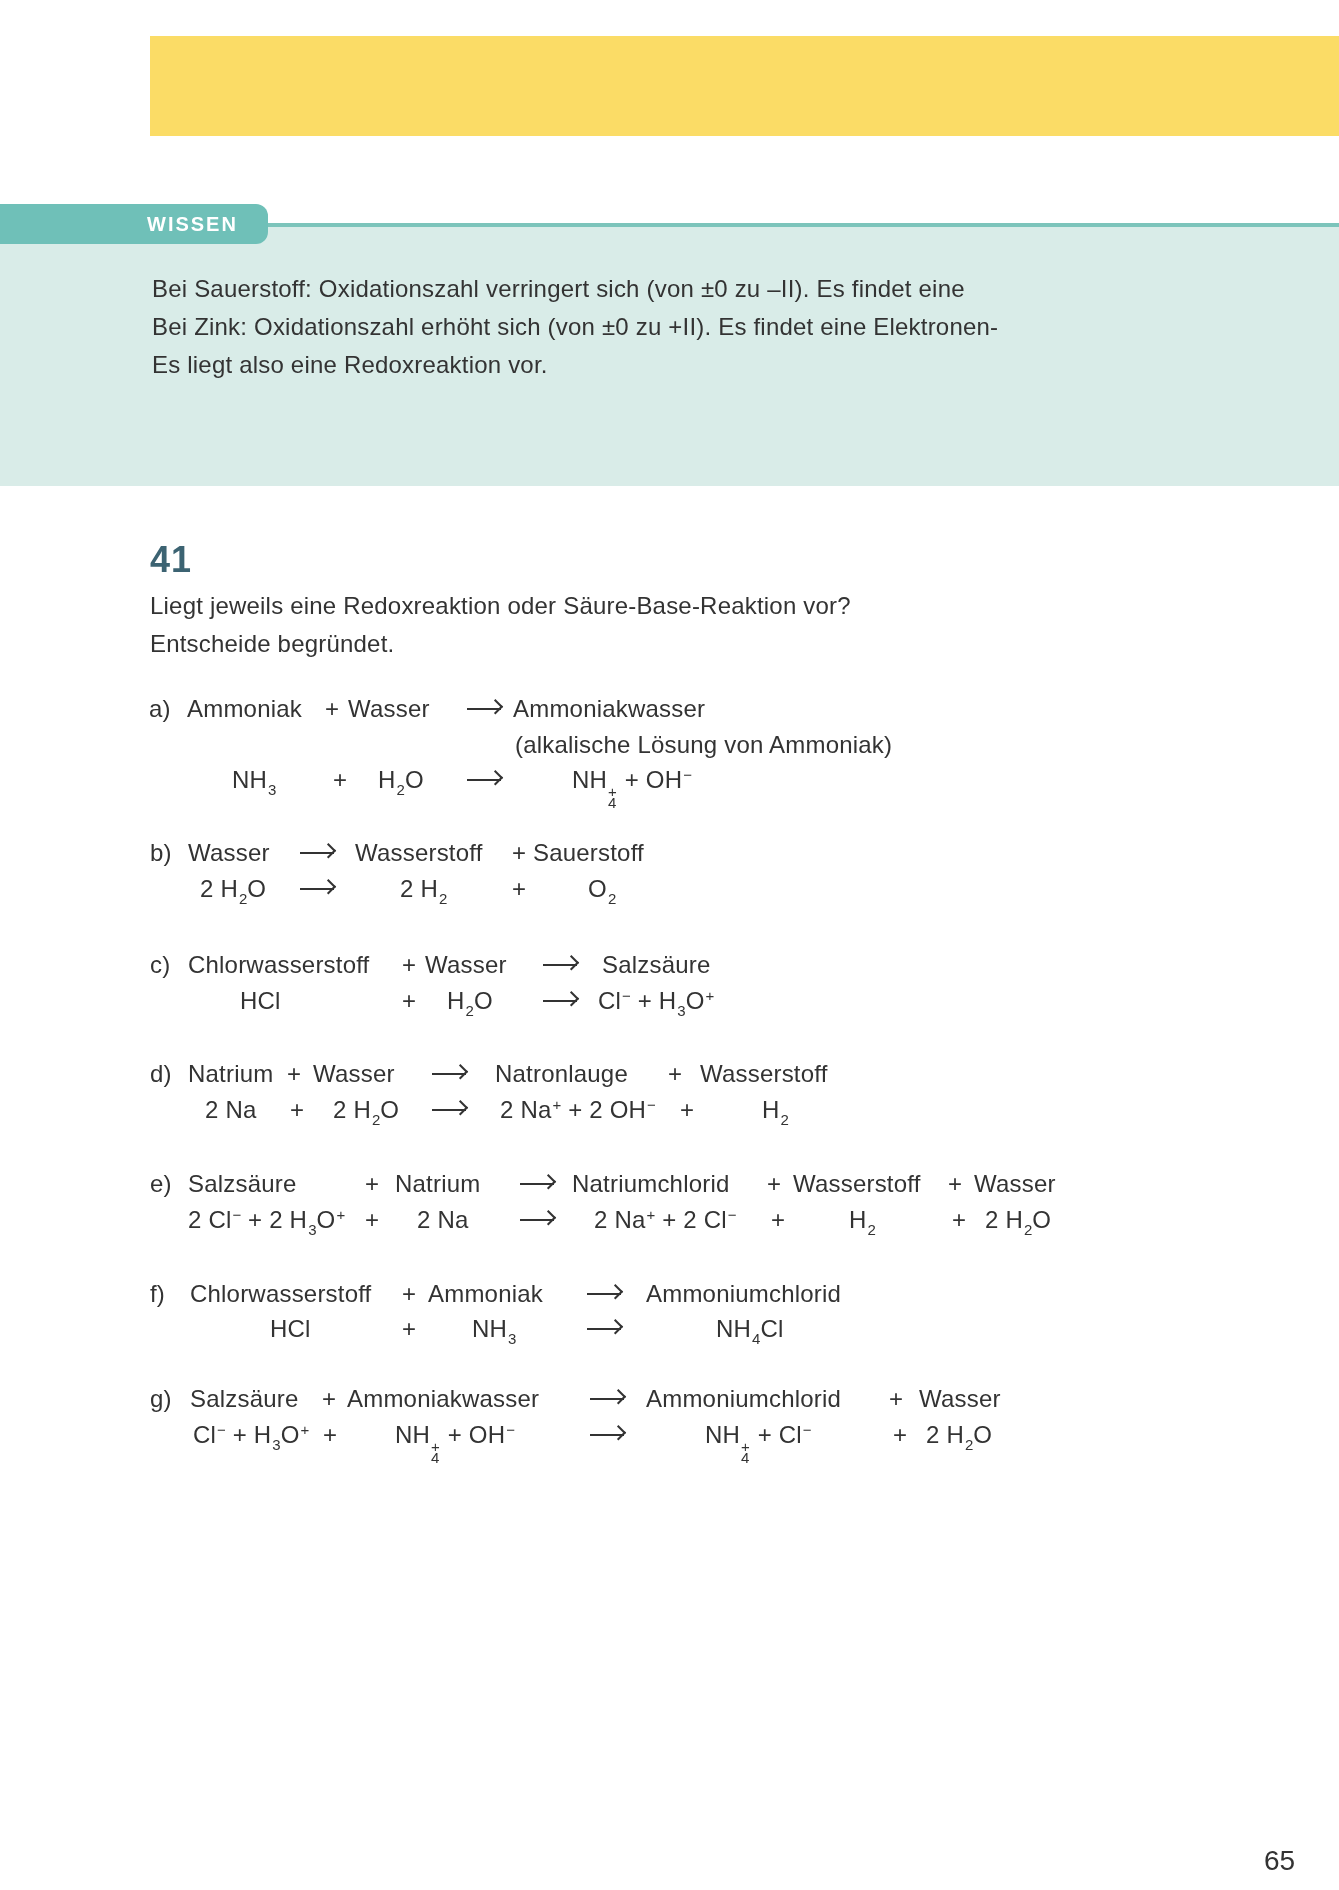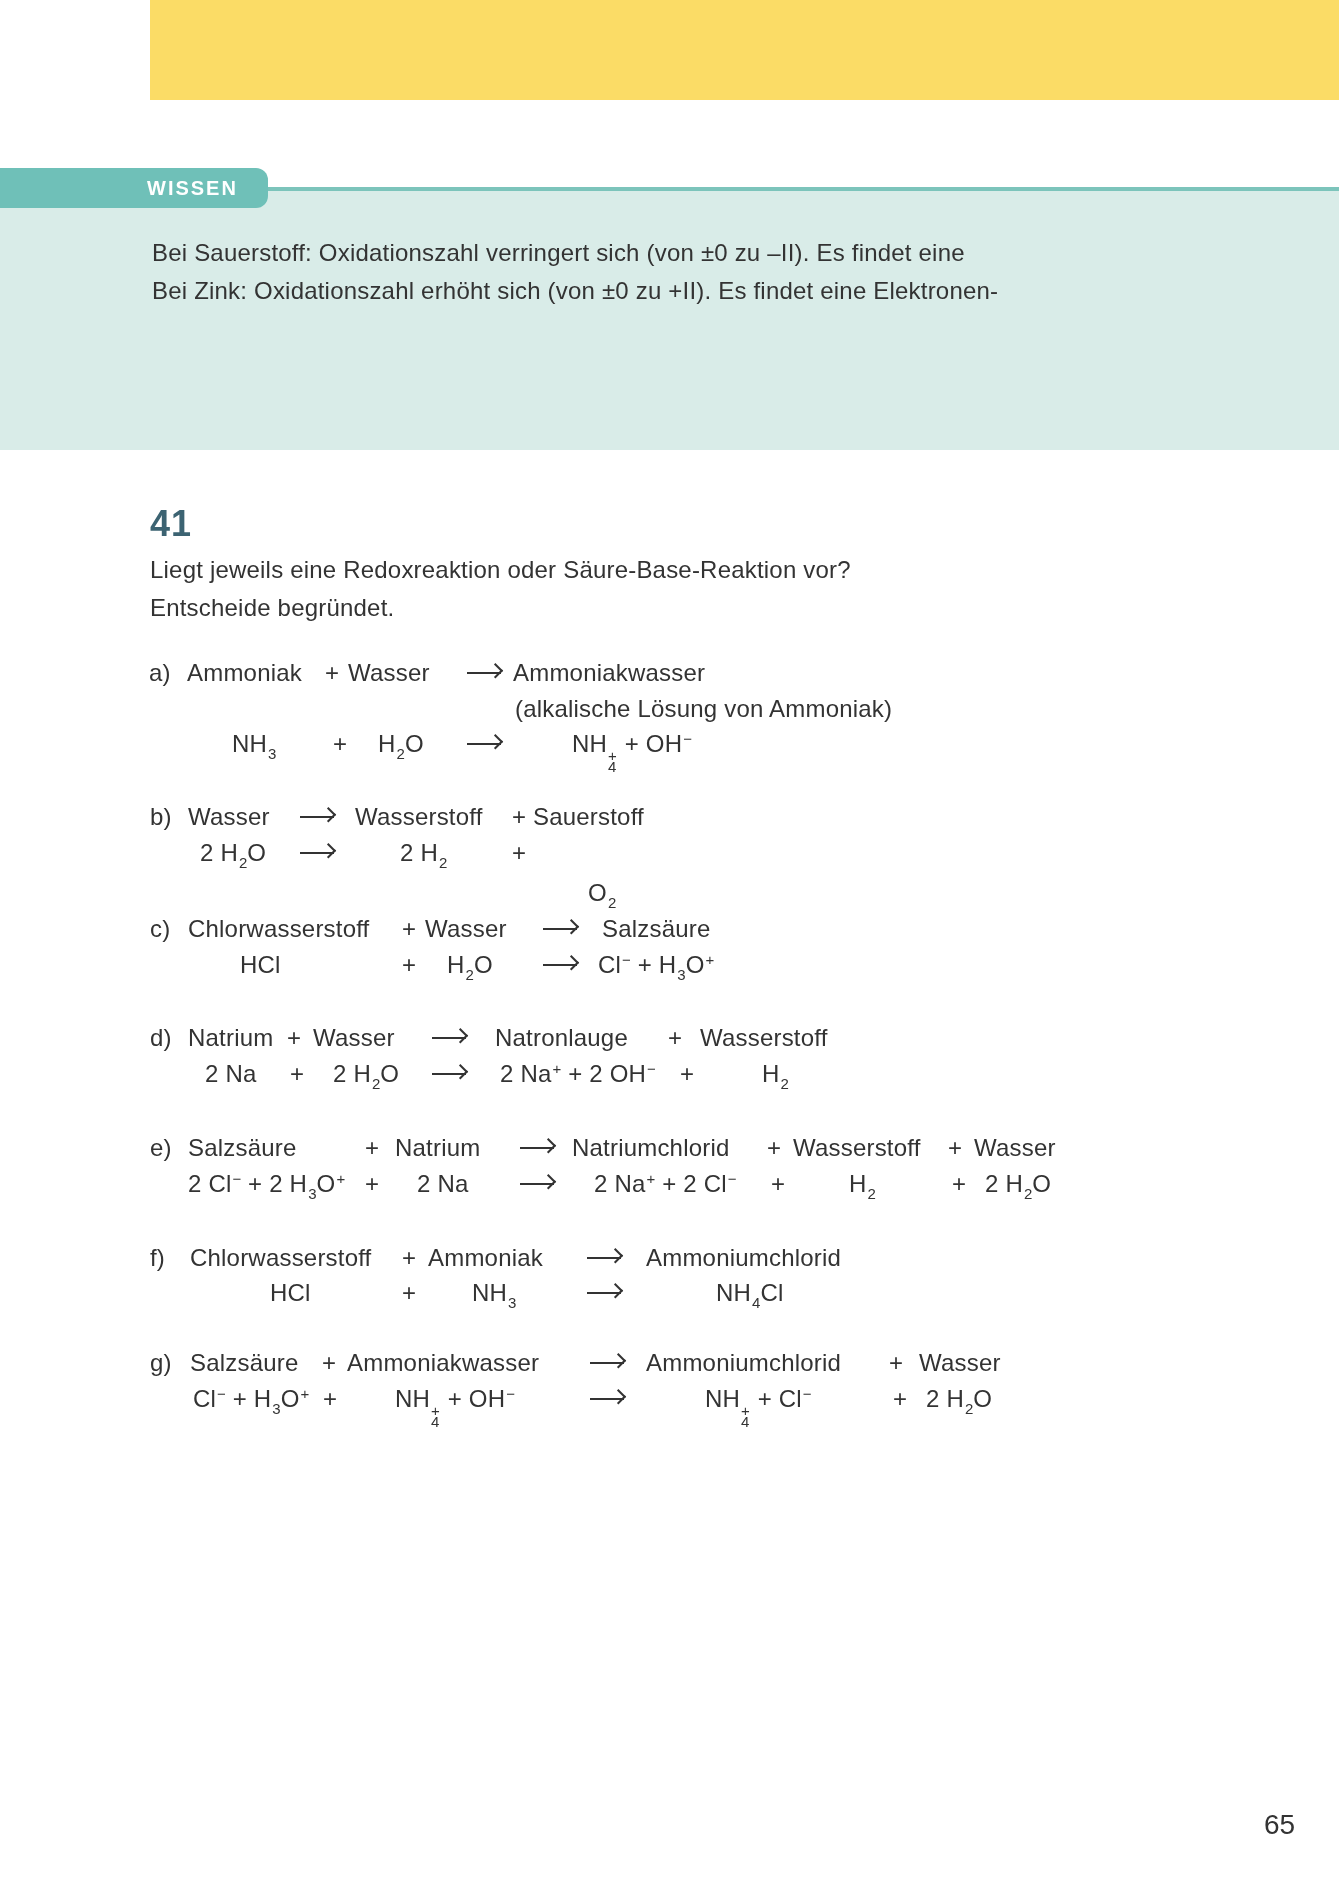--- a/index.html
+++ b/index.html
@@ -12,21 +12,21 @@
     --text:#333333;
   }
   html,body{margin:0;padding:0;background:#ffffff;}
   body{
     position:relative;
     width:1339px;height:1890px;
     font-family:"Liberation Sans", sans-serif;
     color:var(--text);
     overflow:hidden;
   }
-  .abs{position:absolute;}
+  .abs{position:absolute;margin-top:36px;}
   #yellow-banner{left:150px;top:0;width:1189px;height:100px;background:var(--yellow);}
   #wissen-box{
     left:0;top:187px;width:1339px;height:263px;
     background:var(--box-bg);
     border-top:4px solid var(--box-border);
     box-sizing:border-box;
   }
   #wissen-tab{
     left:0;top:168px;width:268px;height:40px;
     background:var(--tab-bg);
@@ -80,20 +80,21 @@
 
 <div id="yellow-banner" class="abs"></div>
 
 <div id="wissen-box" class="abs"></div>
 <div id="wissen-tab" class="abs">
   <span id="wissen-tab-label">WISSEN</span>
 </div>
 <div id="wissen-text" class="abs">
     <div class="tline">Bei Sauerstoff: Oxidationszahl verringert sich (von ±0 zu –II). Es findet eine</div>
     <div class="tline">Bei Zink: Oxidationszahl erhöht sich (von ±0 zu +II). Es findet eine Elektronen-</div>
+    <div class="tline">Es liegt also eine Redoxreaktion vor.</div>
   </div>
 
 <div id="exercise-number" class="abs">41</div>
 <div id="exercise-prompt" class="abs">
     <div class="tline">Liegt jeweils eine Redoxreaktion oder Säure-Base-Reaktion vor?</div>
     <div class="tline">Entscheide begründet.</div>
   </div>
 
 <div id="reactions" class="abs">
     <div class="tok" style="left: 149px; top: 660px;"><span>a)</span></div>
@@ -111,21 +112,21 @@
     <div class="tok" style="left: 150px; top: 804px;"><span>b)</span></div>
     <div class="tok" style="left: 188px; top: 804px;"><span>Wasser</span></div>
     <div class="tok arrowtok" style="left: 300px; top: 804px;"><span class="shaft"></span></div>
     <div class="tok" style="left: 355px; top: 804px;"><span>Wasserstoff</span></div>
     <div class="tok" style="left: 512px; top: 804px;"><span>+</span></div>
     <div class="tok" style="left: 533px; top: 804px;"><span>Sauerstoff</span></div>
     <div class="tok" style="left: 200px; top: 840px;"><span>2 H</span><span class="sb">2</span><span>O</span></div>
     <div class="tok arrowtok" style="left: 300px; top: 840px;"><span class="shaft"></span></div>
     <div class="tok" style="left: 400px; top: 840px;"><span>2 H</span><span class="sb">2</span></div>
     <div class="tok" style="left: 512px; top: 840px;"><span>+</span></div>
-    <div class="tok" style="left: 588px; top: 880px; text-align: right;"><span>O</span><span class="sb">2</span></div>
+    <div class="tok" style="left: 588px; top: 840px; text-align: right;"><span>O</span><span class="sb">2</span></div>
     <div class="tok" style="left: 150px; top: 916px;"><span>c)</span></div>
     <div class="tok" style="left: 188px; top: 916px;"><span>Chlorwasserstoff</span></div>
     <div class="tok" style="left: 402px; top: 916px;"><span>+</span></div>
     <div class="tok" style="left: 425px; top: 916px;"><span>Wasser</span></div>
     <div class="tok arrowtok" style="left: 543px; top: 916px;"><span class="shaft"></span></div>
     <div class="tok" style="left: 602px; top: 916px;"><span>Salzsäure</span></div>
     <div class="tok" style="left: 240px; top: 952px;"><span>HCl</span></div>
     <div class="tok" style="left: 402px; top: 952px;"><span>+</span></div>
     <div class="tok" style="left: 447px; top: 952px;"><span>H</span><span class="sb">2</span><span>O</span></div>
     <div class="tok arrowtok" style="left: 543px; top: 952px;"><span class="shaft"></span></div>

